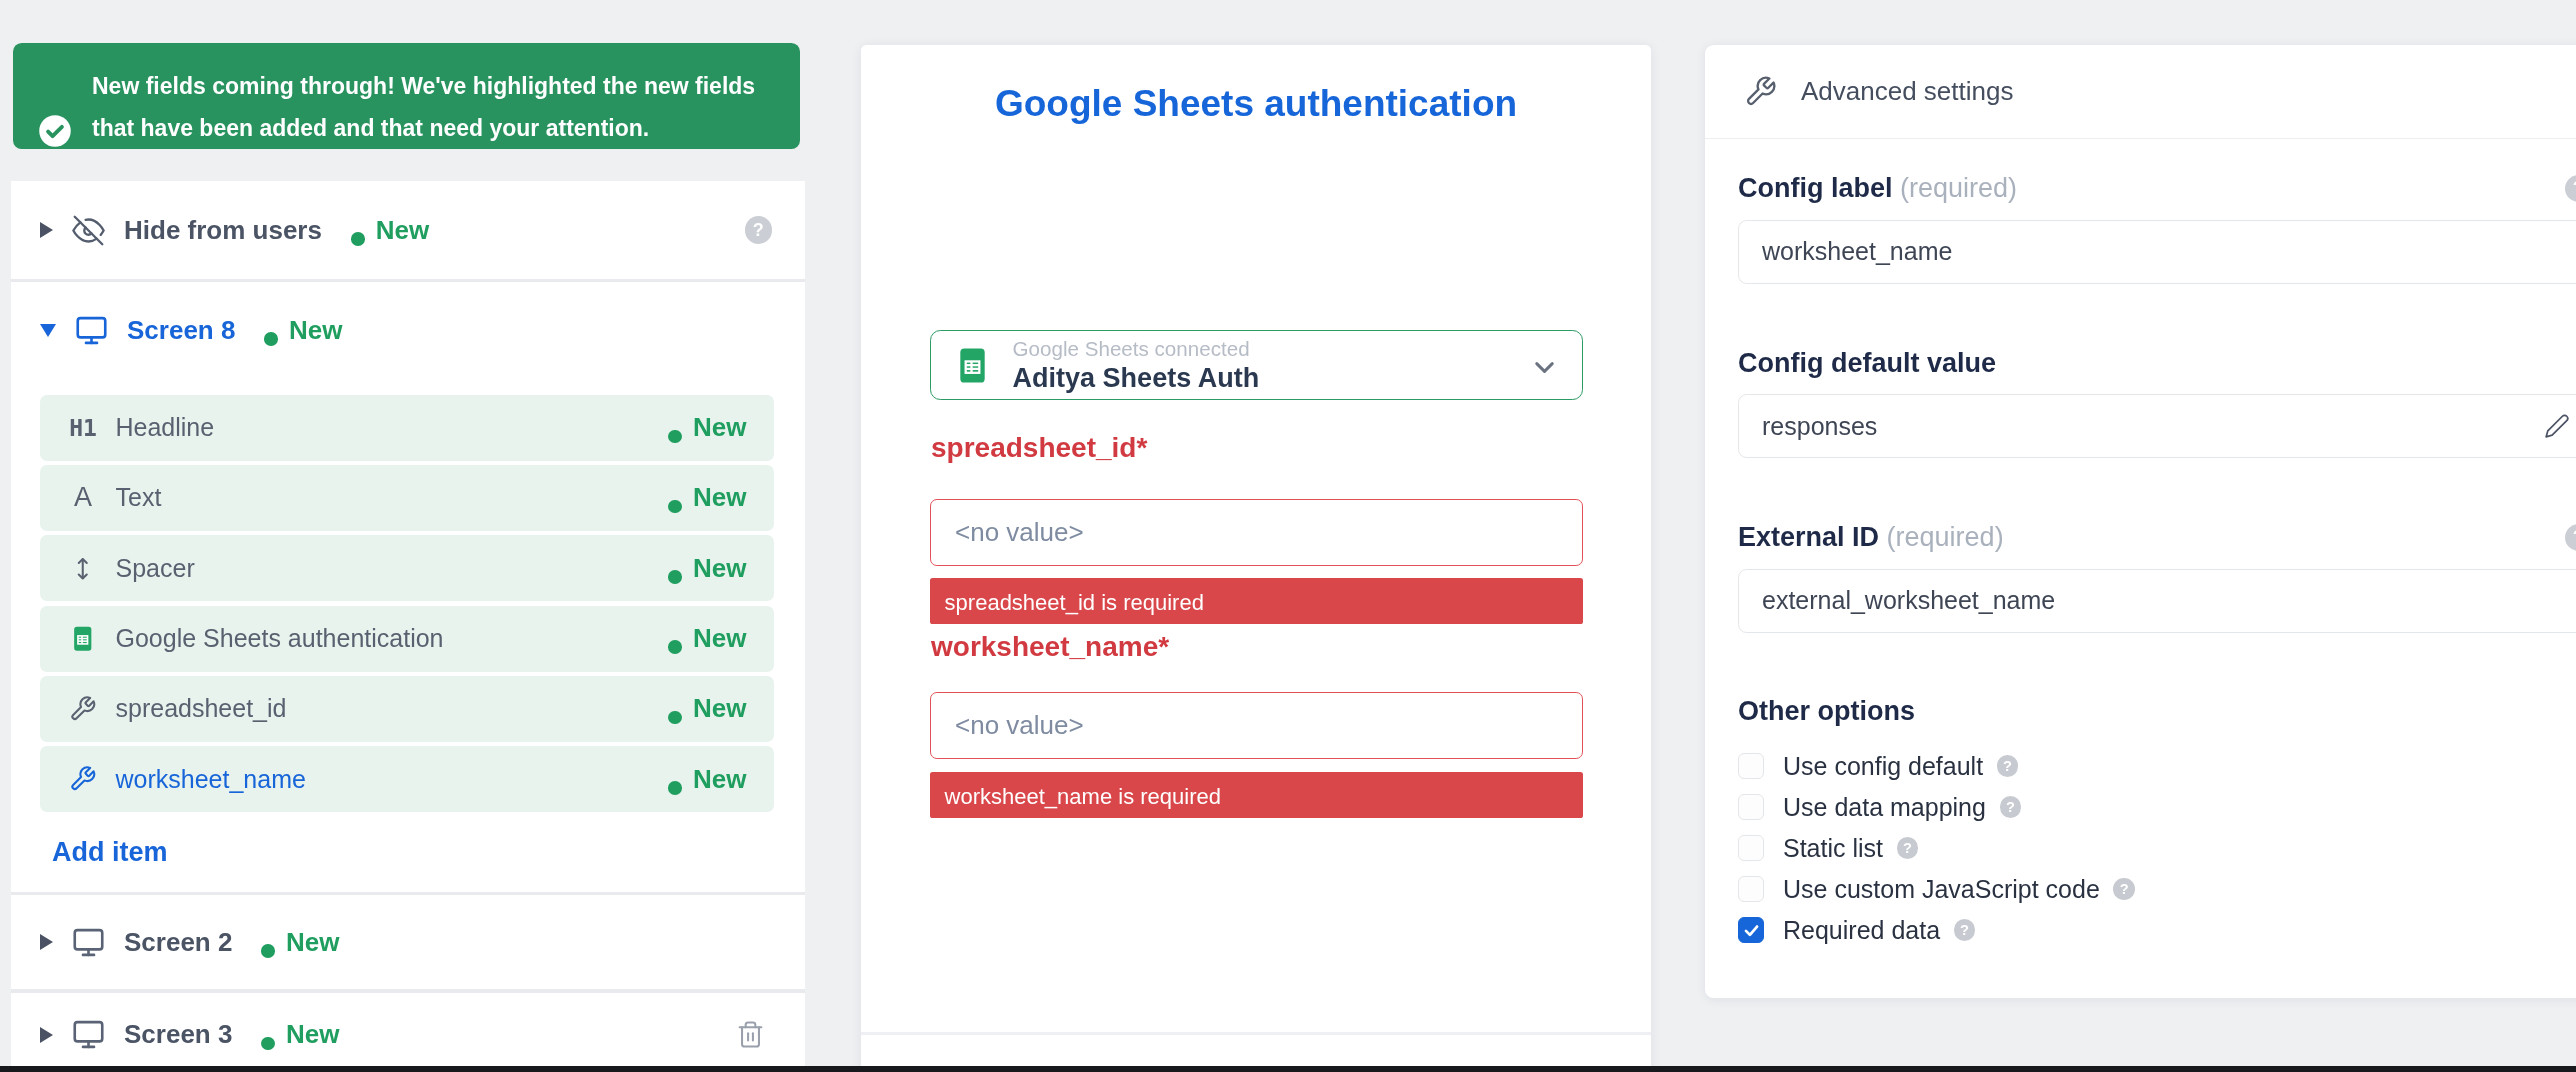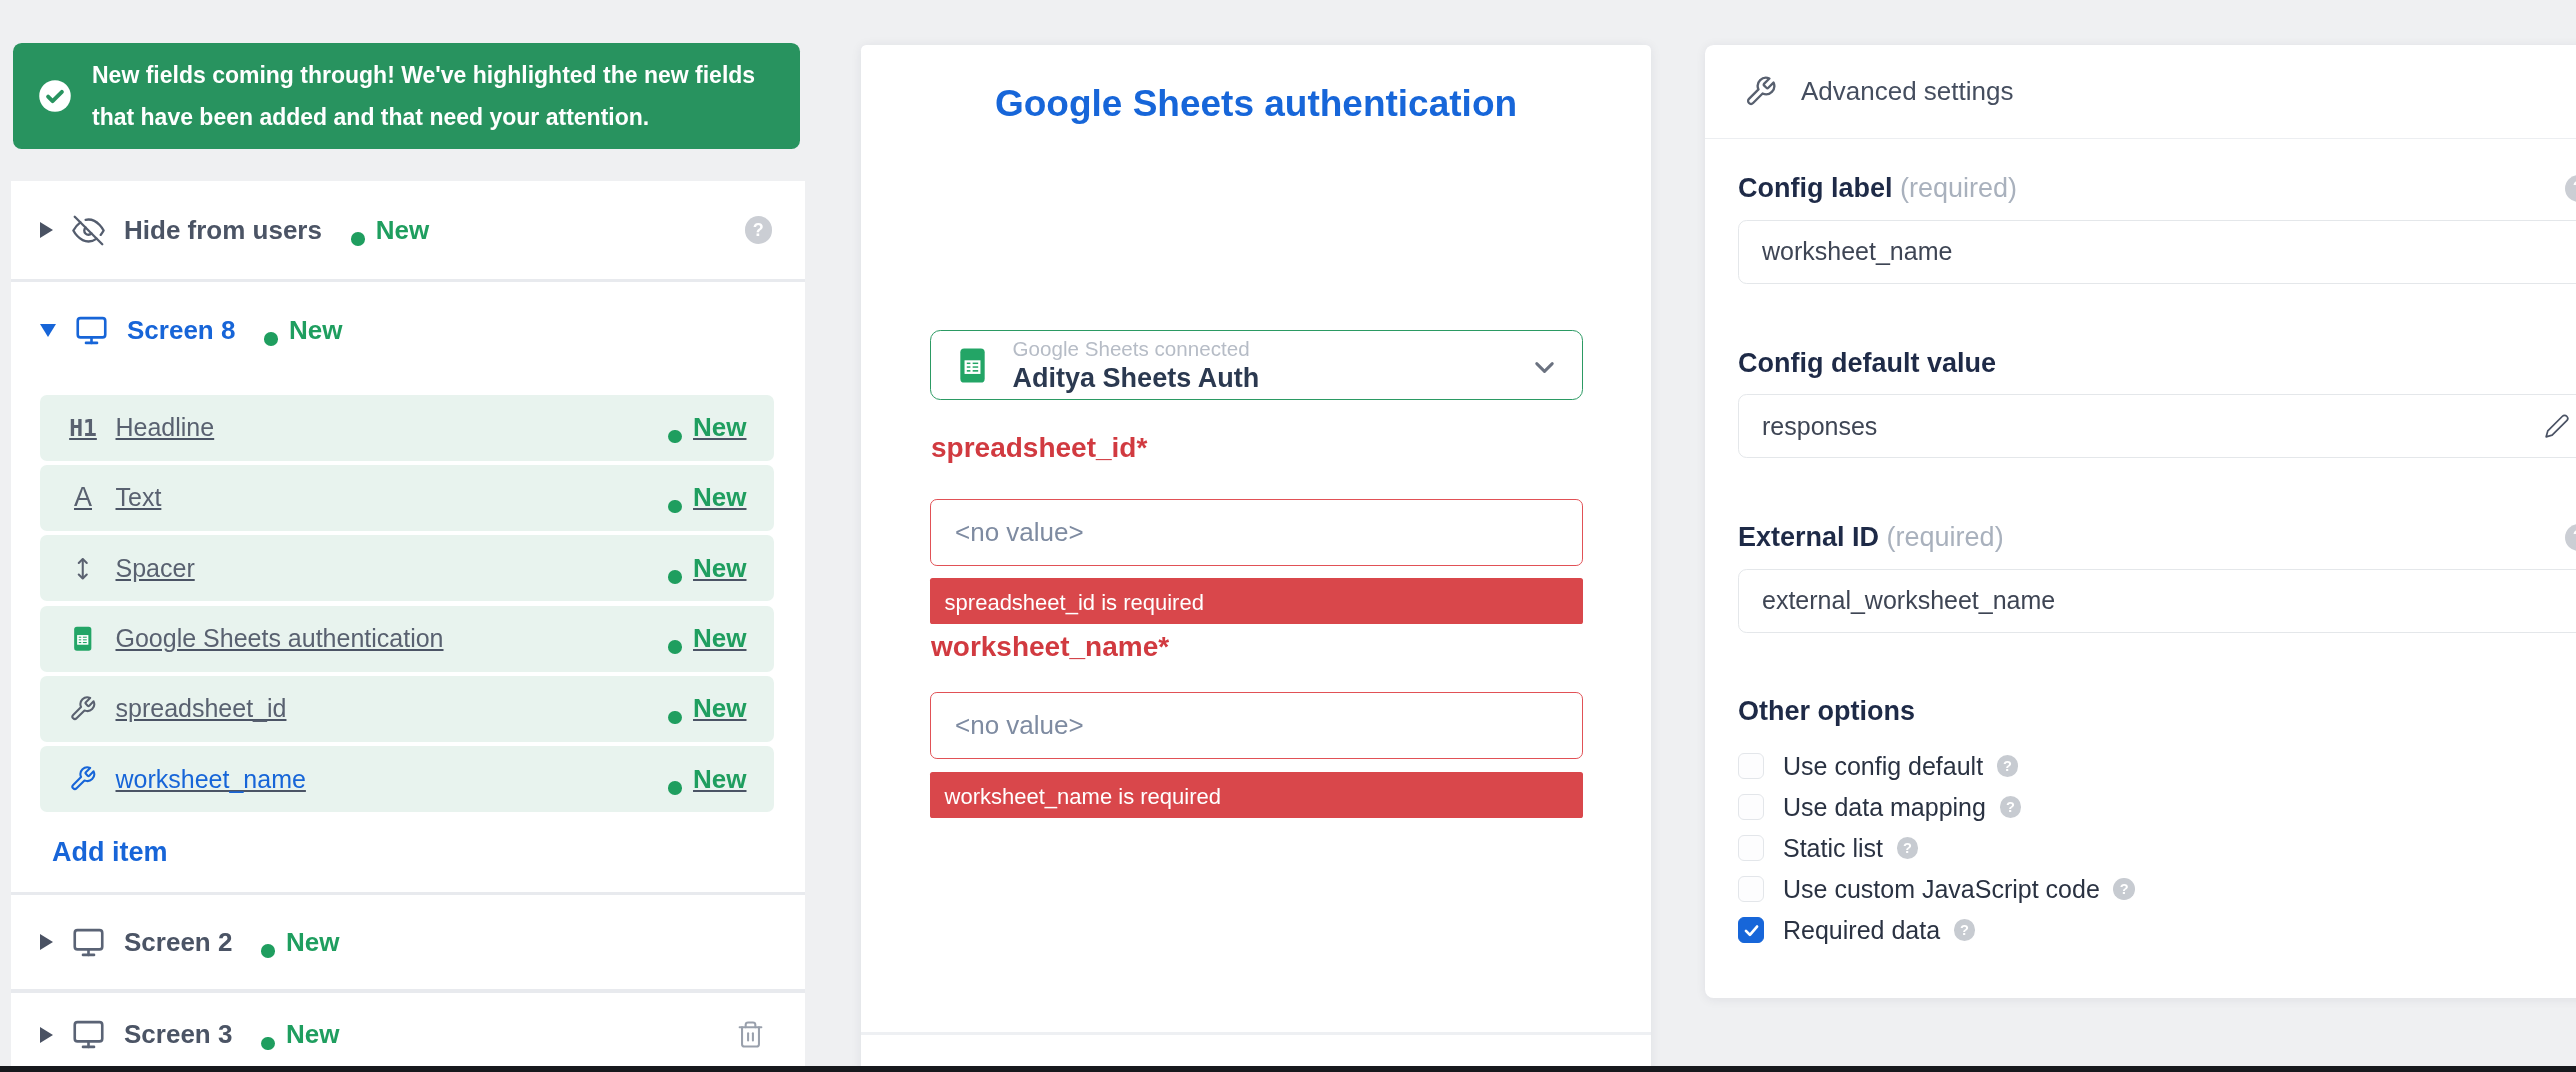--- a/index.html
+++ b/index.html
@@ -9,21 +9,21 @@
     background: #eff0f2;
     font-family: "Liberation Sans", sans-serif;
     color: #4b5465;
   }
   svg { display: block; }
 
   
   .banner {
     position: absolute; left: 13px; top: 43px; width: 787px; height: 106px;
     background: #28935f; border-radius: 8.6px;
-    display: flex; align-items: center; padding: 0 29px 0 24px;
+    display: flex; align-items: flex-end; padding: 0 29px 0 24px;
   }
   .banner-text {
     margin-left: 19px; width: 697px;
     color: #ffffff; font-size: 23px; font-weight: 600; line-height: 42px;
   }
 
   
   .sidebar {
     position: absolute; left: 11px; top: 181px; width: 794px; height: 891px;
     background: #ffffff;
@@ -49,21 +49,21 @@
   .new-dot { width: 13.7px; height: 13.7px; border-radius: 50%; background: #1f9e5f; }
   .new-text { margin-left: 11px; font-size: 26px; font-weight: 600; color: #1f9e5f; }
   .flex-sp { flex: 1 1 auto; }
   .q-icon {
     width: 27.5px; height: 27.5px; border-radius: 50%; background: #cbced4;
     color: #ffffff; font-size: 18px; font-weight: 700;
     display: inline-flex; align-items: center; justify-content: center; flex: 0 0 auto;
   }
   .q-icon.small { width: 21.5px; height: 21.5px; font-size: 14.6px; background: #c7cbd1; }
 
-  .items-wrap { padding: 16.3px 31px 0 29px; text-decoration: underline; }
+  .items-wrap { padding: 16.3px 31px 0 29px; }
   .item-row {
     height: 66px; margin-bottom: 4.3px; border-radius: 6.9px; background: #e8f3ee;
     display: flex; align-items: center; padding: 0 27.5px 0 26px;
   }
   .item-ic { width: 34px; display: flex; justify-content: center; flex: 0 0 auto; color: #5a6170; }
   .item-label { margin-left: 15.5px; font-size: 25px; color: #596170; }
   .item-row.selected .item-label { color: #1765d8; }
   .item-row.selected .item-ic { color: #1765d8; }
   .glyph-h1 { font-family: "DejaVu Sans Mono", monospace; font-size: 23px; font-weight: 600; color: #596170; }
   .glyph-a  { font-size: 27px; font-weight: 500; color: #596170; }

